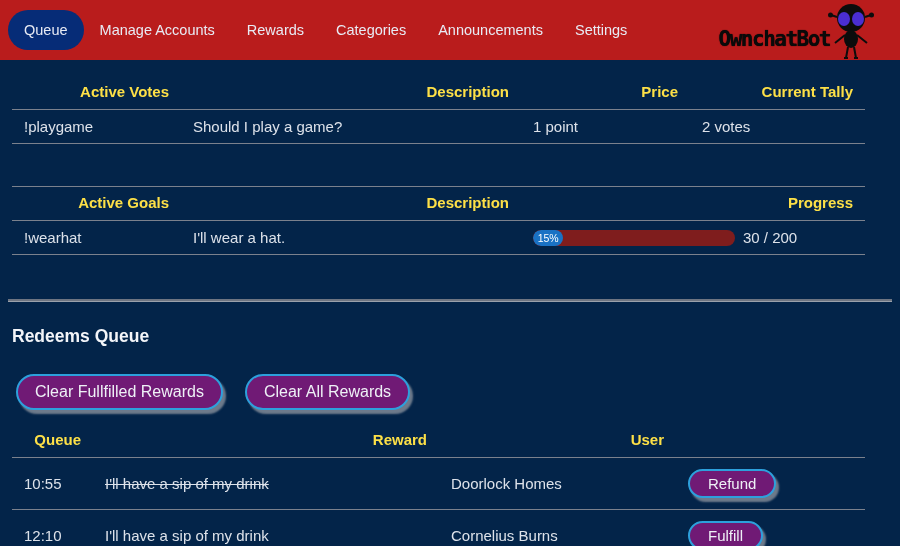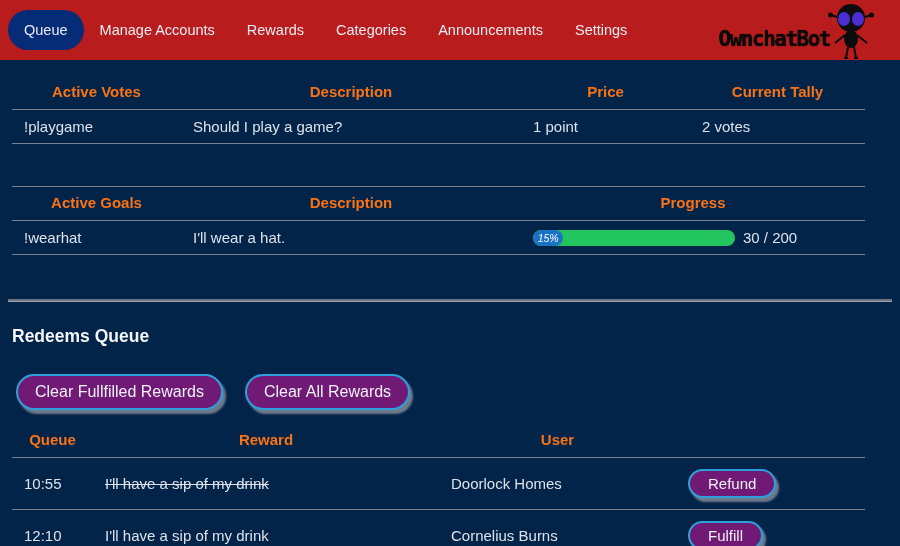--- a/index.html
+++ b/index.html
@@ -52,44 +52,43 @@
   .mascot { margin-top: 2px; }
   
   table.data {
     border-collapse: collapse;
     margin-left: 12px;
     width: 853px;
     font-size: 15px;
     table-layout: fixed;
   }
   table.data th {
-    text-align: center;
+    text-align: right;
     font-weight: bold;
-    color: #f97316;
+    color: #fde047;
     padding: 7px 12px 9px 12px;
     border-bottom: 1px solid #7b818d;
     font-size: 15px;
   }
   table.data td {
     padding: 8px 12px;
     border-bottom: 1px solid #7b818d;
     color: #dde2ea;
   }
   table.goals { margin-top: 42px; border-top: 1px solid #7b818d; }
   table.redeems { margin-top: 14px; }
   table.redeems td { padding: 11px 12px; }
   
   .progress-cell { display: flex; align-items: center; }
   .progress-track {
     width: 202px; height: 16px;
-    background: #22c55e;
+    background: #7f1d1d;
     border-radius: 8px;
     overflow: hidden;
     flex: none;
-    font-style: italic;
   }
   .progress-fill {
     height: 100%;
     background: #1a72c4;
     border-radius: 8px;
     color: #ffffff;
     font-size: 10.5px;
     line-height: 16px;
     text-align: center;
     min-width: 28px;

